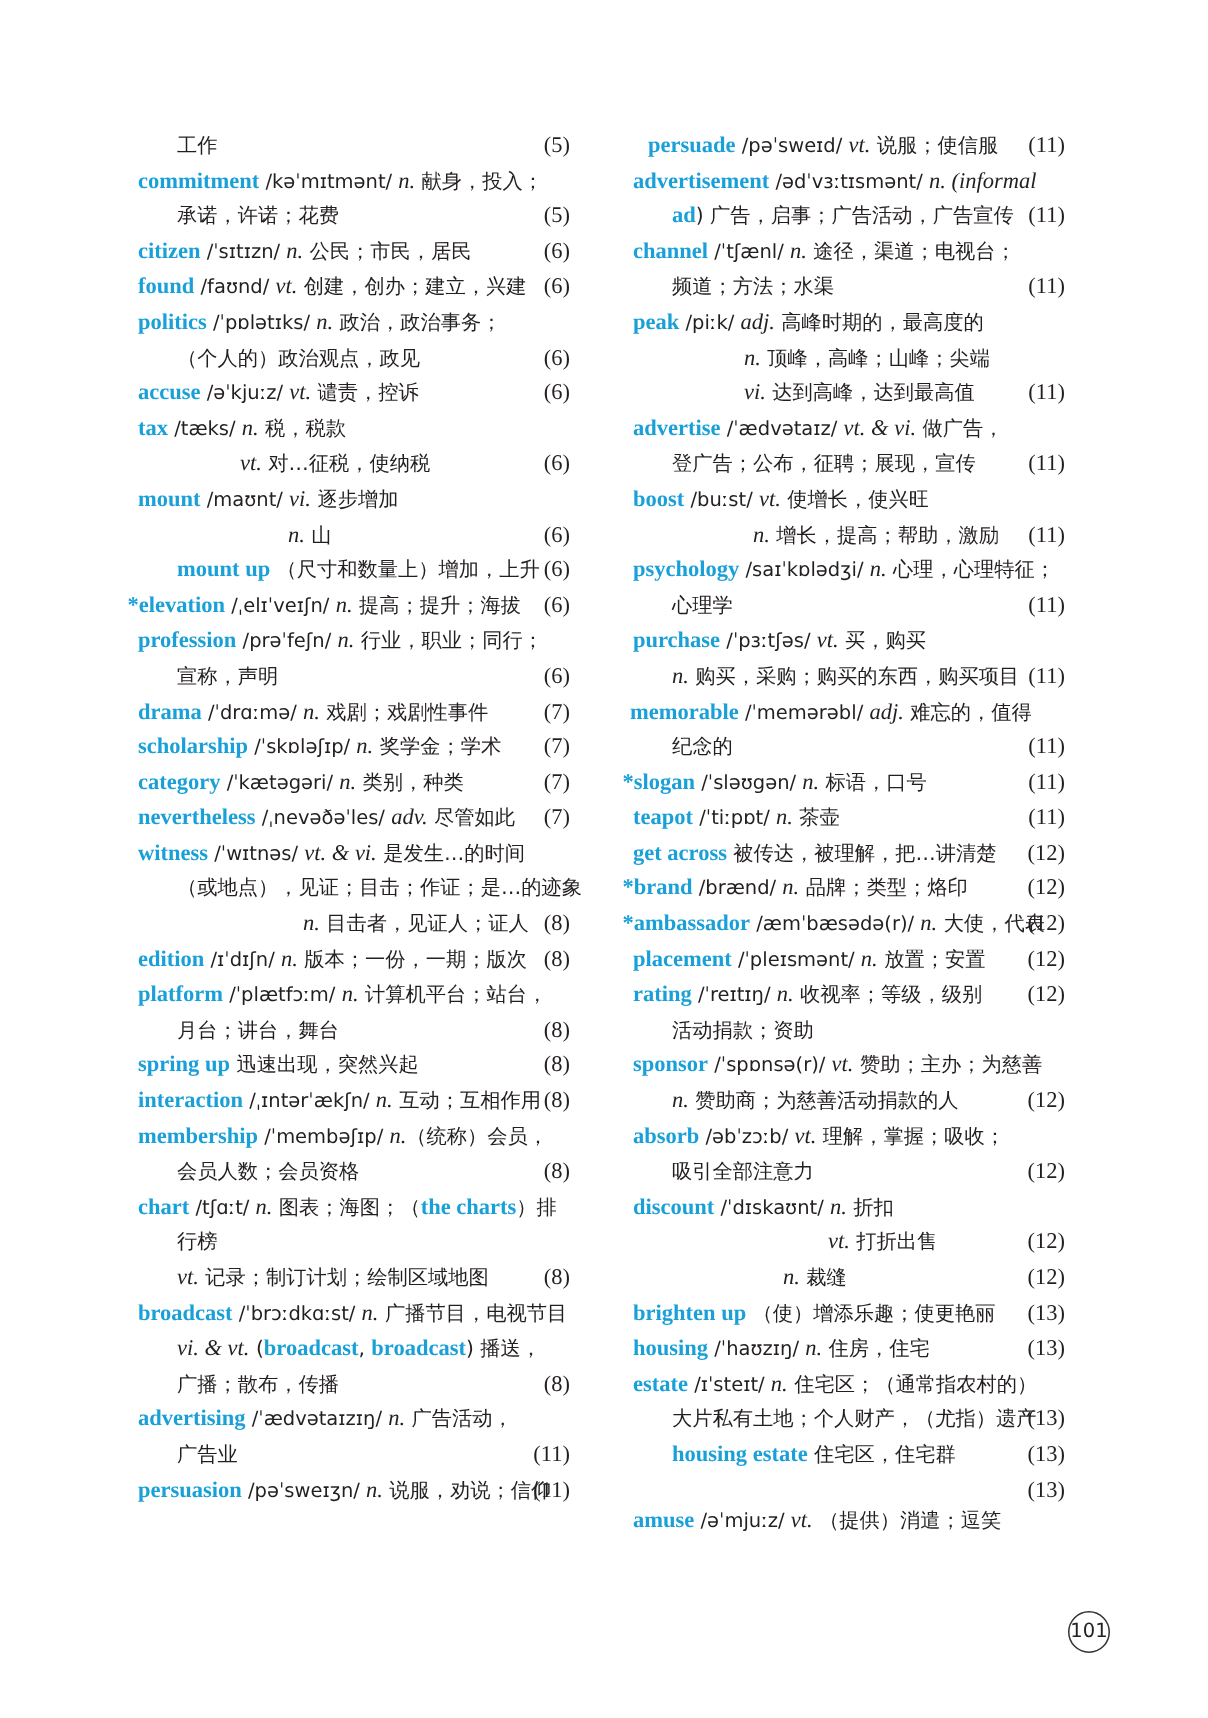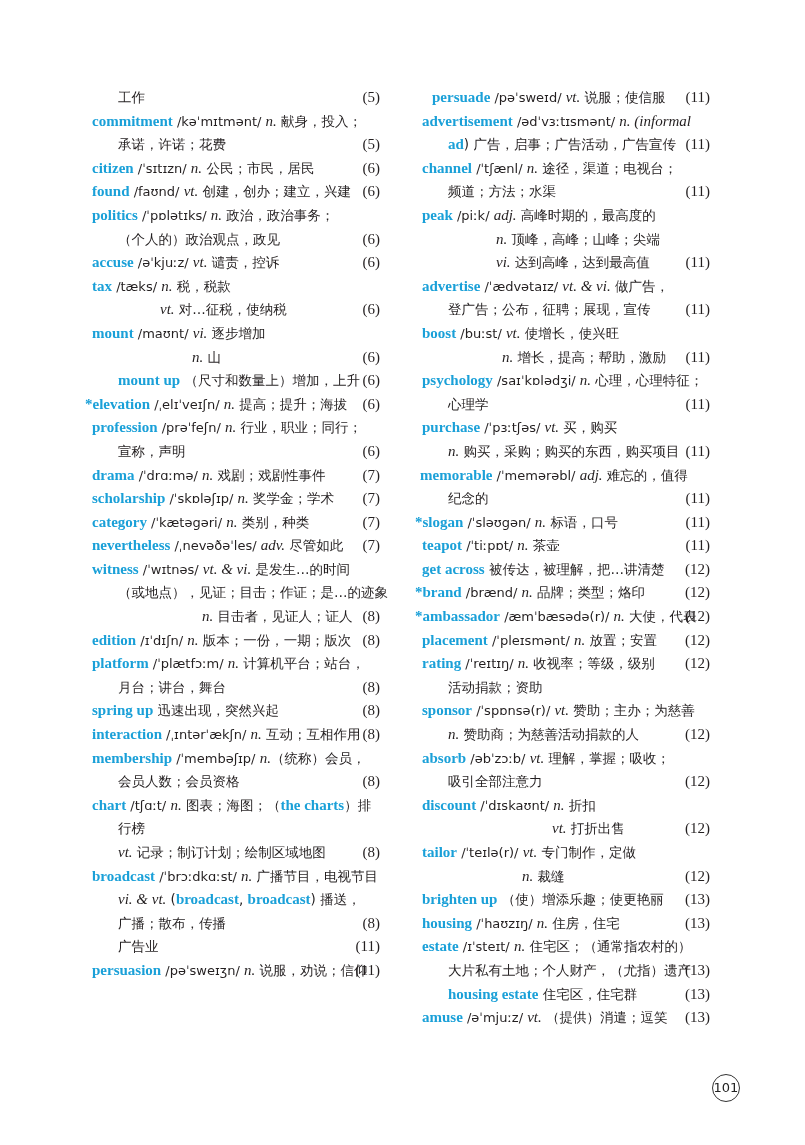--- a/index.html
+++ b/index.html
@@ -161,20 +161,24 @@
     </div>
     <div class="line">
       <span class="txt" style="left: 28px;"><span class="pos">vi. &amp; vt.</span><span class="zh"> (</span><span class="hw">broadcast</span><span class="zh">, </span><span class="hw">broadcast</span><span class="zh">) 播送，</span></span>
       <span class="pg"></span>
     </div>
     <div class="line">
       <span class="txt" style="left: 28px;"><span class="zh">广播；散布，传播</span></span>
       <span class="pg">(8)</span>
     </div>
     <div class="line">
+      <span class="txt" style="left: 2px;"><span class="hw">advertising</span><span class="ph"> /ˈædvətaɪzɪŋ/ </span><span class="pos">n.</span><span class="zh"> 广告活动，</span></span>
+      <span class="pg"></span>
+    </div>
+    <div class="line">
       <span class="txt" style="left: 28px; text-align: right;"><span class="zh">广告业</span></span>
       <span class="pg">(11)</span>
     </div>
     <div class="line">
       <span class="txt" style="left: 2px;"><span class="hw">persuasion</span><span class="ph"> /pəˈsweɪʒn/ </span><span class="pos">n.</span><span class="zh"> 说服，劝说；信仰</span></span>
       <span class="pg">(11)</span>
     </div>
   </div>
 <div class="col right" id="col-right">
     <div class="line">
@@ -299,24 +303,20 @@
     </div>
     <div class="line">
       <span class="txt" style="left: 2px;"><span class="hw">discount</span><span class="ph"> /ˈdɪskaʊnt/ </span><span class="pos">n.</span><span class="zh"> 折扣</span></span>
       <span class="pg"></span>
     </div>
     <div class="line">
       <span class="txt" style="left: 132px;"><span class="pos">vt.</span><span class="zh"> 打折出售</span></span>
       <span class="pg">(12)</span>
     </div>
     <div class="line">
-      <span class="txt" style="left: 2px;"><span class="hw">tailor</span><span class="ph"> /ˈteɪlə(r)/ </span><span class="pos">vt.</span><span class="zh"> 专门制作，定做</span></span>
-      <span class="pg"></span>
-    </div>
-    <div class="line">
       <span class="txt" style="left: 102px;"><span class="pos">n.</span><span class="zh"> 裁缝</span></span>
       <span class="pg">(12)</span>
     </div>
     <div class="line">
       <span class="txt" style="left: 2px;"><span class="hw">brighten up</span><span class="zh"> （使）增添乐趣；使更艳丽</span></span>
       <span class="pg">(13)</span>
     </div>
     <div class="line">
       <span class="txt" style="left: 2px;"><span class="hw">housing</span><span class="ph"> /ˈhaʊzɪŋ/ </span><span class="pos">n.</span><span class="zh"> 住房，住宅</span></span>
       <span class="pg">(13)</span>
@@ -327,17 +327,17 @@
     </div>
     <div class="line">
       <span class="txt" style="left: 28px;"><span class="zh">大片私有土地；个人财产，（尤指）遗产</span></span>
       <span class="pg">(13)</span>
     </div>
     <div class="line">
       <span class="txt" style="left: 28px;"><span class="hw">housing estate</span><span class="zh"> 住宅区，住宅群</span></span>
       <span class="pg">(13)</span>
     </div>
     <div class="line">
-      <span class="txt" style="left: 2px;"><span class="hw">amuse</span><span class="ph"> /əˈmjuːz/ </span><span class="pos">vt.</span><span class="zh"> （提供）消遣；逗笑</span></span>
+      <span class="txt" style="left: 2px; margin-top: 20px;"><span class="hw">amuse</span><span class="ph"> /əˈmjuːz/ </span><span class="pos">vt.</span><span class="zh"> （提供）消遣；逗笑</span></span>
       <span class="pg">(13)</span>
     </div>
   </div>
 <div class="pagenum">101</div>
 
 </body></html>

